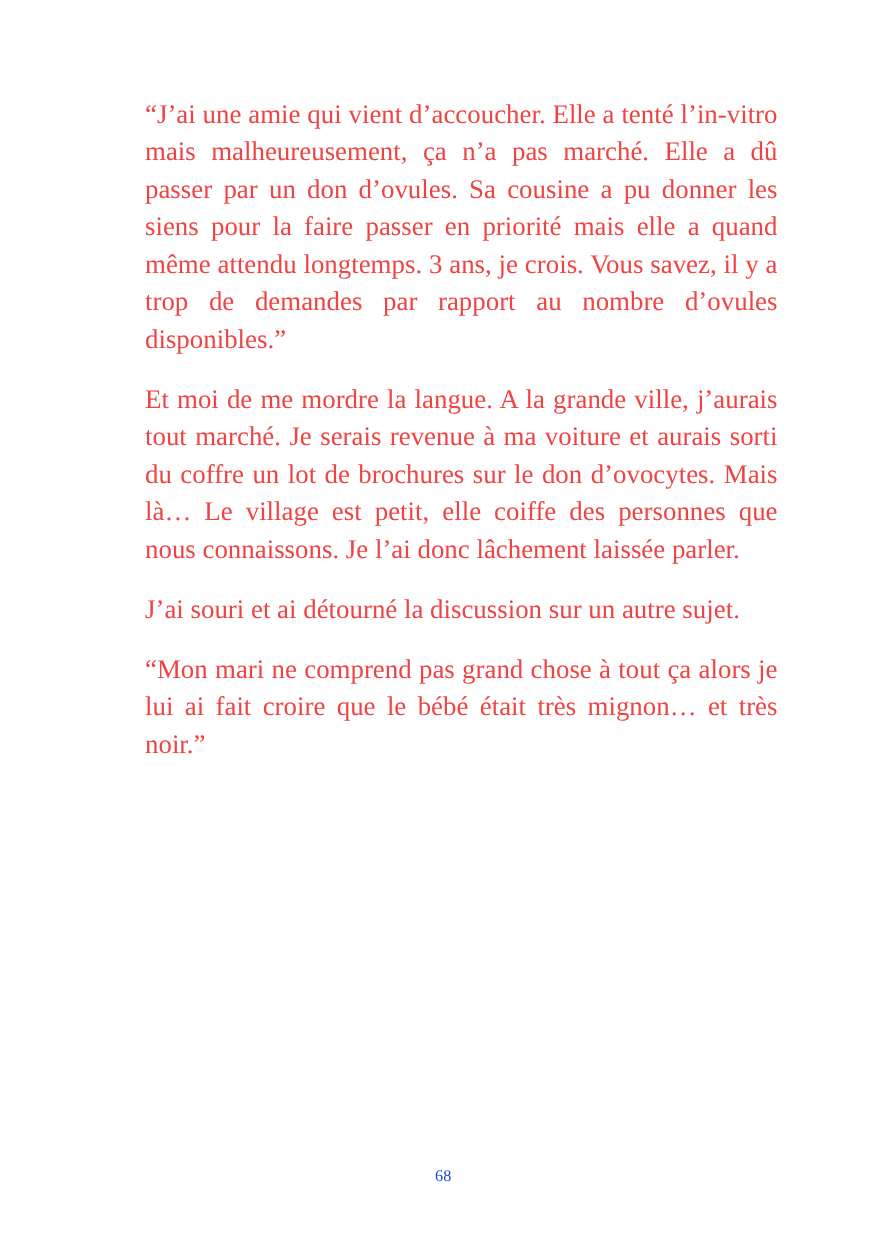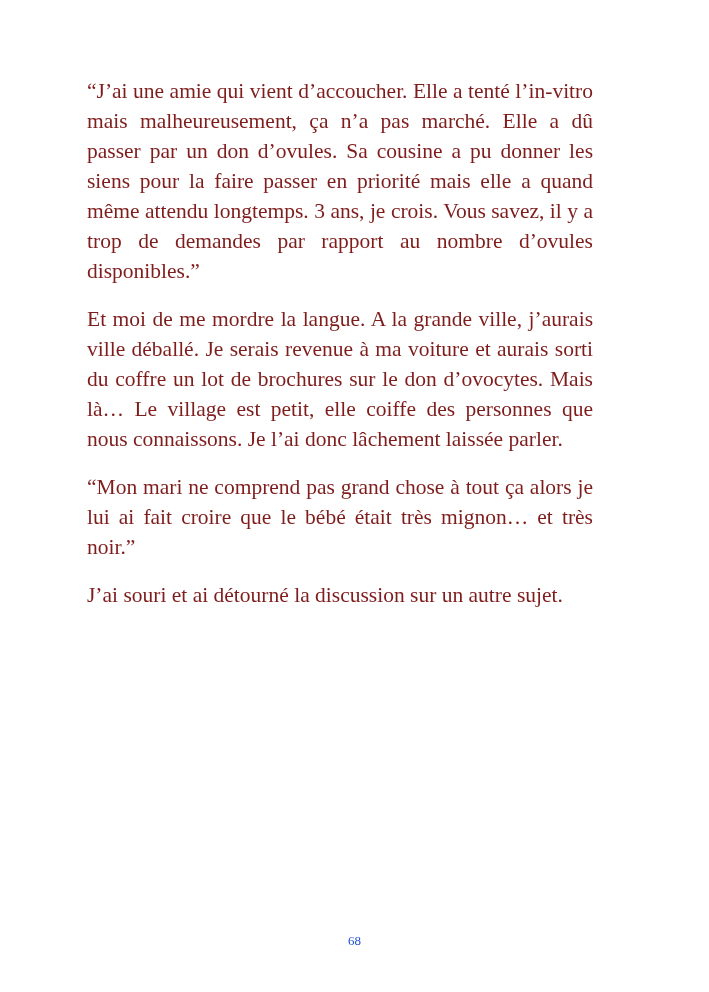--- a/index.html
+++ b/index.html
@@ -10,24 +10,24 @@
   .page {
     position: relative;
     width: 709px;
     height: 992px;
     background: #ffffff;
     font-family: "Liberation Serif", serif;
     overflow: hidden;
   }
   .text-block {
     position: absolute;
-    left: 87px;
+    left: 116px;
     top: 76px;
     width: 506px;
-    color: #7f1d1d;
+    color: #ef4444;
     font-size: 21.5px;
     line-height: 30px;
     text-align: justify;
     text-justify: inter-word;
   }
   .text-block p {
     margin: 0 0 18px 0;
     padding: 0;
   }
   .page-number {
@@ -41,18 +41,18 @@
     color: #1d4ed8;
     font-family: "Liberation Serif", serif;
   }
 </style>
 </head>
 <body>
 
 <div class="page">
   <div class="text-block">
     <p>“J’ai une amie qui vient d’accoucher. Elle a tenté l’in-vitro mais malheureusement, ça n’a pas marché. Elle a dû passer par un don d’ovules. Sa cousine a pu donner les siens pour la faire passer en priorité mais elle a quand même attendu longtemps. 3 ans, je crois. Vous savez, il y a trop de demandes par rapport au nombre d’ovules disponibles.”</p>
-    <p>Et moi de me mordre la langue. A la grande ville, j’aurais ville déballé. Je serais revenue à ma voiture et aurais sorti du coffre un lot de brochures sur le don d’ovocytes. Mais là… Le village est petit, elle coiffe des personnes que nous connaissons. Je l’ai donc lâchement laissée parler.</p>
+    <p>Et moi de me mordre la langue. A la grande ville, j’aurais tout marché. Je serais revenue à ma voiture et aurais sorti du coffre un lot de brochures sur le don d’ovocytes. Mais là… Le village est petit, elle coiffe des personnes que nous connaissons. Je l’ai donc lâchement laissée parler.</p>
+    <p>J’ai souri et ai détourné la discussion sur un autre sujet.</p>
     <p>“Mon mari ne comprend pas grand chose à tout ça alors je lui ai fait croire que le bébé était très mignon… et très noir.”</p>
-    <p>J’ai souri et ai détourné la discussion sur un autre sujet.</p>
   </div>
   <div class="page-number">68</div>
 </div>
 
 </body></html>

